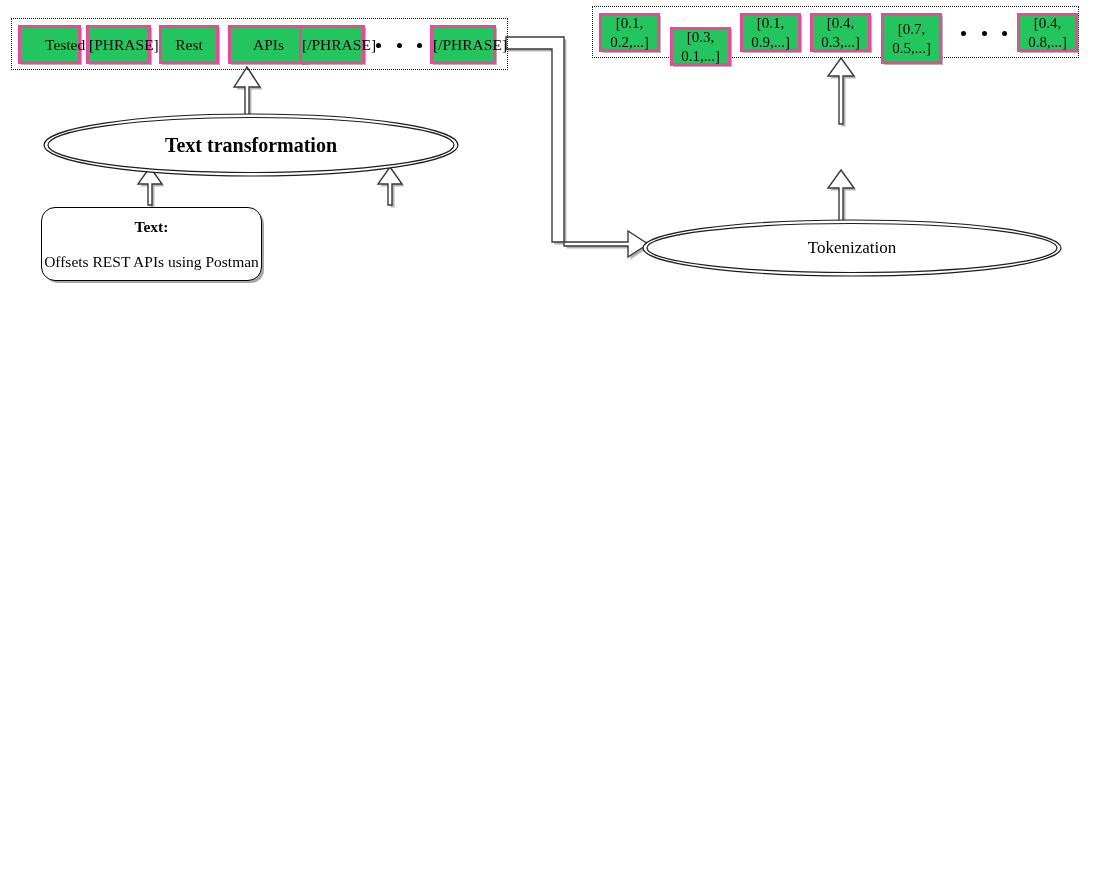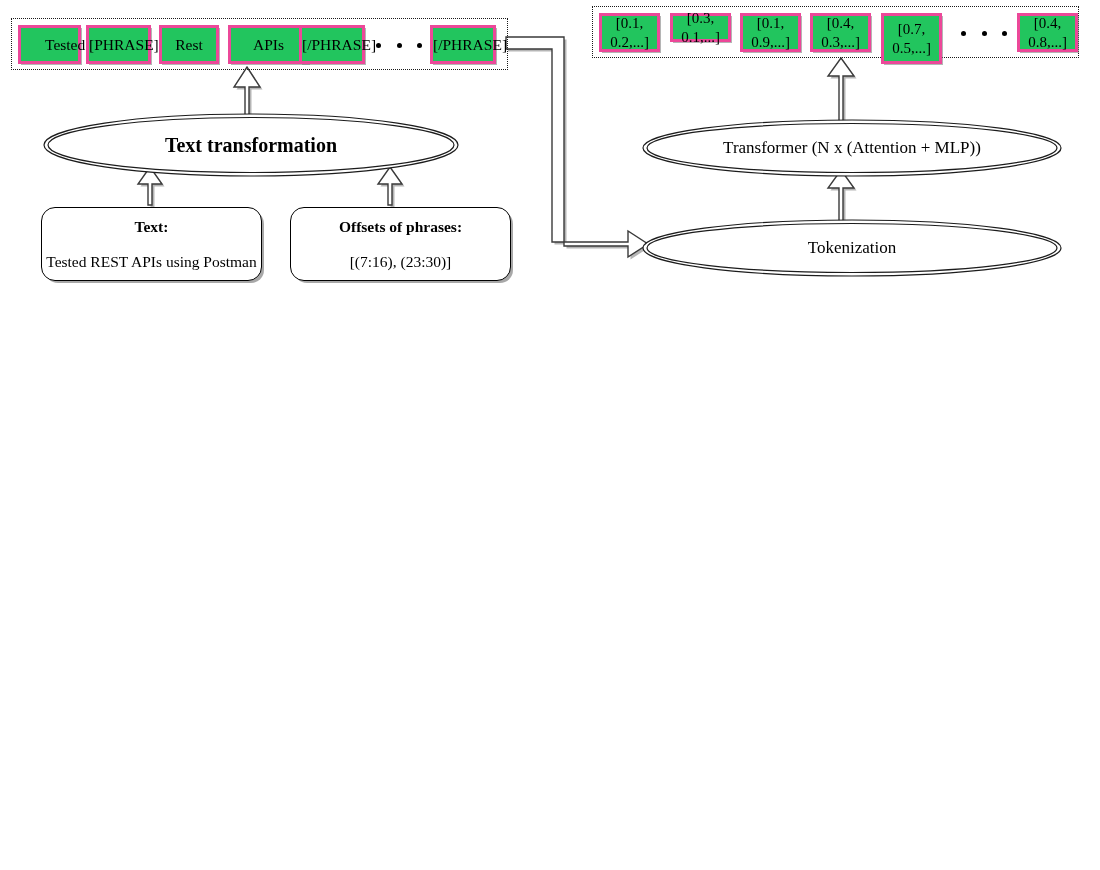--- a/index.html
+++ b/index.html
@@ -217,36 +217,32 @@
   <div class="ellipse-wrap" style="left:42px; top:112px; width:418px; height:66px;">
     <svg width="418" height="66" viewBox="0 0 418 66" xmlns="http://www.w3.org/2000/svg">
       <ellipse cx="209" cy="33" rx="207" ry="31" fill="#ffffff" stroke="#1c1c1c" stroke-width="1.2"></ellipse>
       <ellipse cx="209" cy="33" rx="203" ry="27.5" fill="none" stroke="#1c1c1c" stroke-width="1.2"></ellipse>
     </svg>
     <div class="ellipse-label bold">Text transformation</div>
   </div>
 
   <div class="rbox" style="left:41px; top:207px; width:221px; height:74px;">
     <div class="hdr">Text:</div>
-    <div class="body">Tested REST APIs using Postman</div>
-  </div>
-
-  <div class="rbox" style="left:290px; top:207px; width:221px; height:74px;">
-    <div class="hdr">Offsets of phrases:</div>
-    <div class="body">[(7:16), (23:30)]</div>
-  </div>
+    <div class="body">Offsets REST APIs using Postman</div>
+  </div>
+
 
   <div class="dotted-group" style="left:592px; top:6px; width:487px; height:52px;">
   </div>
 
   <div class="cell vec" style="left:599px; top:13px; width:61px; height:39px;">
     <span class="txt">[0.1,
 0.2,...]</span>
   </div>
-  <div class="cell vec" style="left:670px; top:13px; width:61px; height:29px;">
+  <div class="cell vec" style="left:670px; top:27px; width:61px; height:39px;">
     <span class="txt">[0.3,
 0.1,...]</span>
   </div>
   <div class="cell vec" style="left:740px; top:13px; width:61px; height:39px;">
     <span class="txt">[0.1,
 0.9,...]</span>
   </div>
   <div class="cell vec" style="left:810px; top:13px; width:61px; height:39px;">
     <span class="txt">[0.4,
 0.3,...]</span>
@@ -260,27 +256,20 @@
     <i></i>
       <i></i>
       <i></i>
   </div>
 
   <div class="cell vec" style="left:1017px; top:13px; width:61px; height:39px;">
     <span class="txt">[0.4,
 0.8,...]</span>
   </div>
 
-  <div class="ellipse-wrap" style="left:641px; top:118px; width:422px; height:60px;">
-    <svg width="422" height="60" viewBox="0 0 422 60" xmlns="http://www.w3.org/2000/svg">
-      <ellipse cx="211" cy="30" rx="209" ry="28" fill="#ffffff" stroke="#1c1c1c" stroke-width="1.2"></ellipse>
-      <ellipse cx="211" cy="30" rx="205" ry="24.5" fill="none" stroke="#1c1c1c" stroke-width="1.2"></ellipse>
-    </svg>
-    <div class="ellipse-label">Transformer (N x (Attention + MLP))</div>
-  </div>
 
   <div class="ellipse-wrap" style="left:641px; top:218px; width:422px; height:60px;">
     <svg width="422" height="60" viewBox="0 0 422 60" xmlns="http://www.w3.org/2000/svg">
       <ellipse cx="211" cy="30" rx="209" ry="28" fill="#ffffff" stroke="#1c1c1c" stroke-width="1.2"></ellipse>
       <ellipse cx="211" cy="30" rx="205" ry="24.5" fill="none" stroke="#1c1c1c" stroke-width="1.2"></ellipse>
     </svg>
     <div class="ellipse-label">Tokenization</div>
   </div>
 
 </div>

